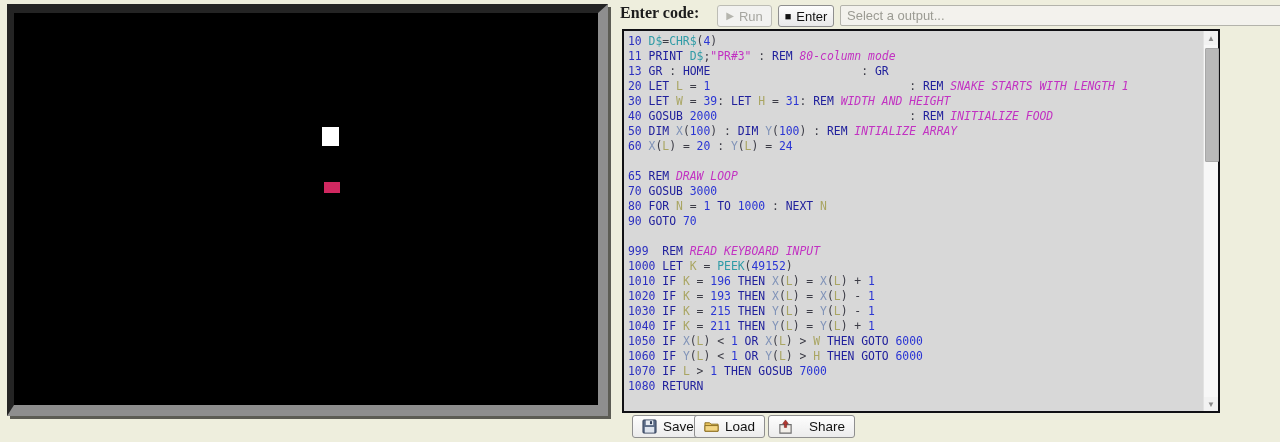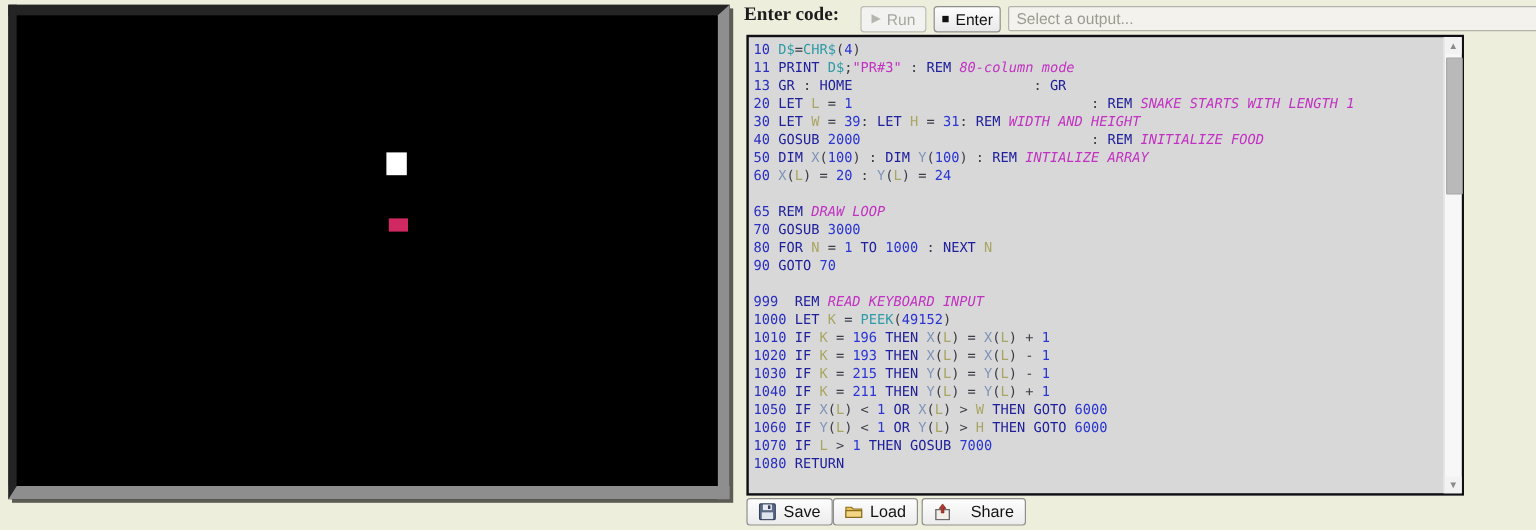--- a/index.html
+++ b/index.html
@@ -84,21 +84,21 @@
   
   .bottombar{position:absolute;left:622px;top:414px;width:658px;height:28px;}
   .bbtn{
     position:absolute;top:1px;height:23px;box-sizing:border-box;
     border:1px solid #8f8f8f;border-radius:3px;
     background:linear-gradient(#fdfdfd,#ececec);
     font-size:13.5px;color:#111;
     display:flex;align-items:center;gap:6px;padding:0 9px;cursor:pointer;
   }
   .bbtn svg{width:15px;height:15px;flex:0 0 auto;}
-  .b-save{left:0;}
+  .b-save{left:10px;}
   .b-load{left:72px;}
   .b-share{left:146px;gap:16px;}
   .b-output{left:222px;}
 </style>
 </head>
 <body>
 
 <div class="screen-frame">
   <div class="screen-inner">
       <div class="sprite" style="left: 308px; top: 114px; width: 17px; height: 19px; background: rgb(255, 255, 255);"></div>

